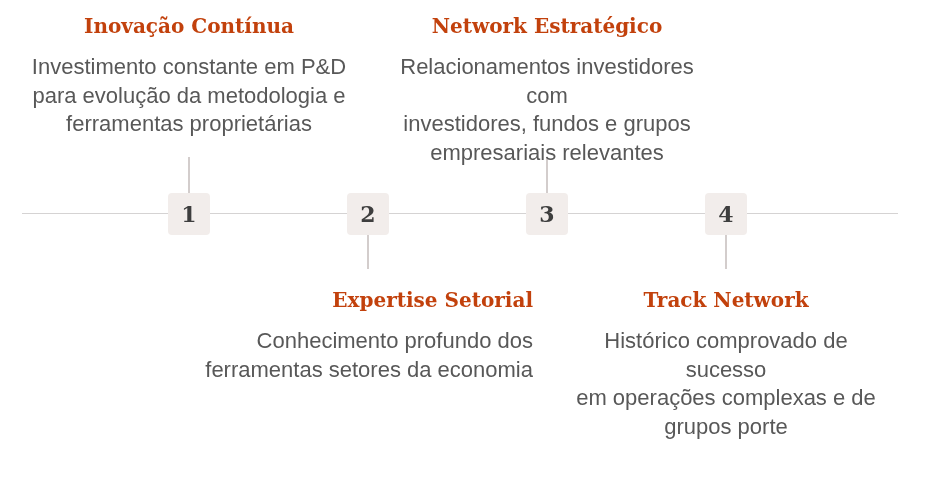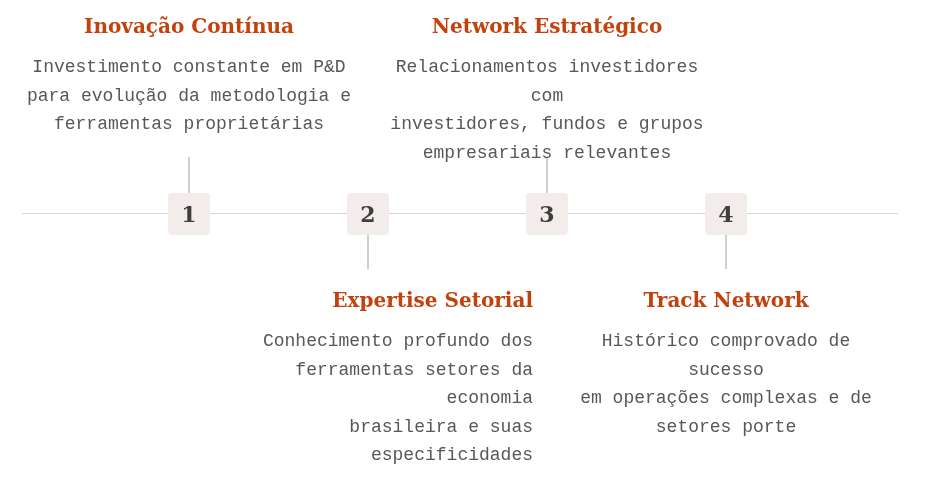--- a/index.html
+++ b/index.html
@@ -53,24 +53,23 @@
   .col.bottom { top: 286px; }
   .col-title {
     font-family: "DejaVu Serif", serif;
     font-weight: bold;
     font-size: 20px;
     line-height: 28px;
     color: #c2410c;
     margin-bottom: 13px;
   }
   .col-line {
-    font-size: 18px;
+    font-size: 22px;
     line-height: 28.6px;
     color: #585858;
-    font-family: Liberation Mono, monospace;
   }
 </style>
 </head>
 <body>
 
 <div class="canvas">
 
   <div class="timeline-line"></div>
 
   <div class="connector above" style="left:188px;"></div>
@@ -102,23 +101,22 @@
     <div class="col-title">Network Estratégico</div>
     <div class="col-line">Relacionamentos investidores com</div>
     <div class="col-line">investidores, fundos e grupos</div>
     <div class="col-line">empresariais relevantes</div>
   </div>
 
   <div class="col bottom" style="left:203px;text-align:right;">
     <div class="col-title">Expertise Setorial</div>
     <div class="col-line">Conhecimento profundo dos</div>
     <div class="col-line">ferramentas setores da economia</div>
-    <div class="col-line">brasileira e suas especificidades</div>
   </div>
 
   <div class="col bottom" style="left:561px;">
     <div class="col-title">Track Network</div>
     <div class="col-line">Histórico comprovado de sucesso</div>
     <div class="col-line">em operações complexas e de</div>
-    <div class="col-line">setores porte</div>
+    <div class="col-line">grupos porte</div>
   </div>
 
 </div>
 
 </body></html>

